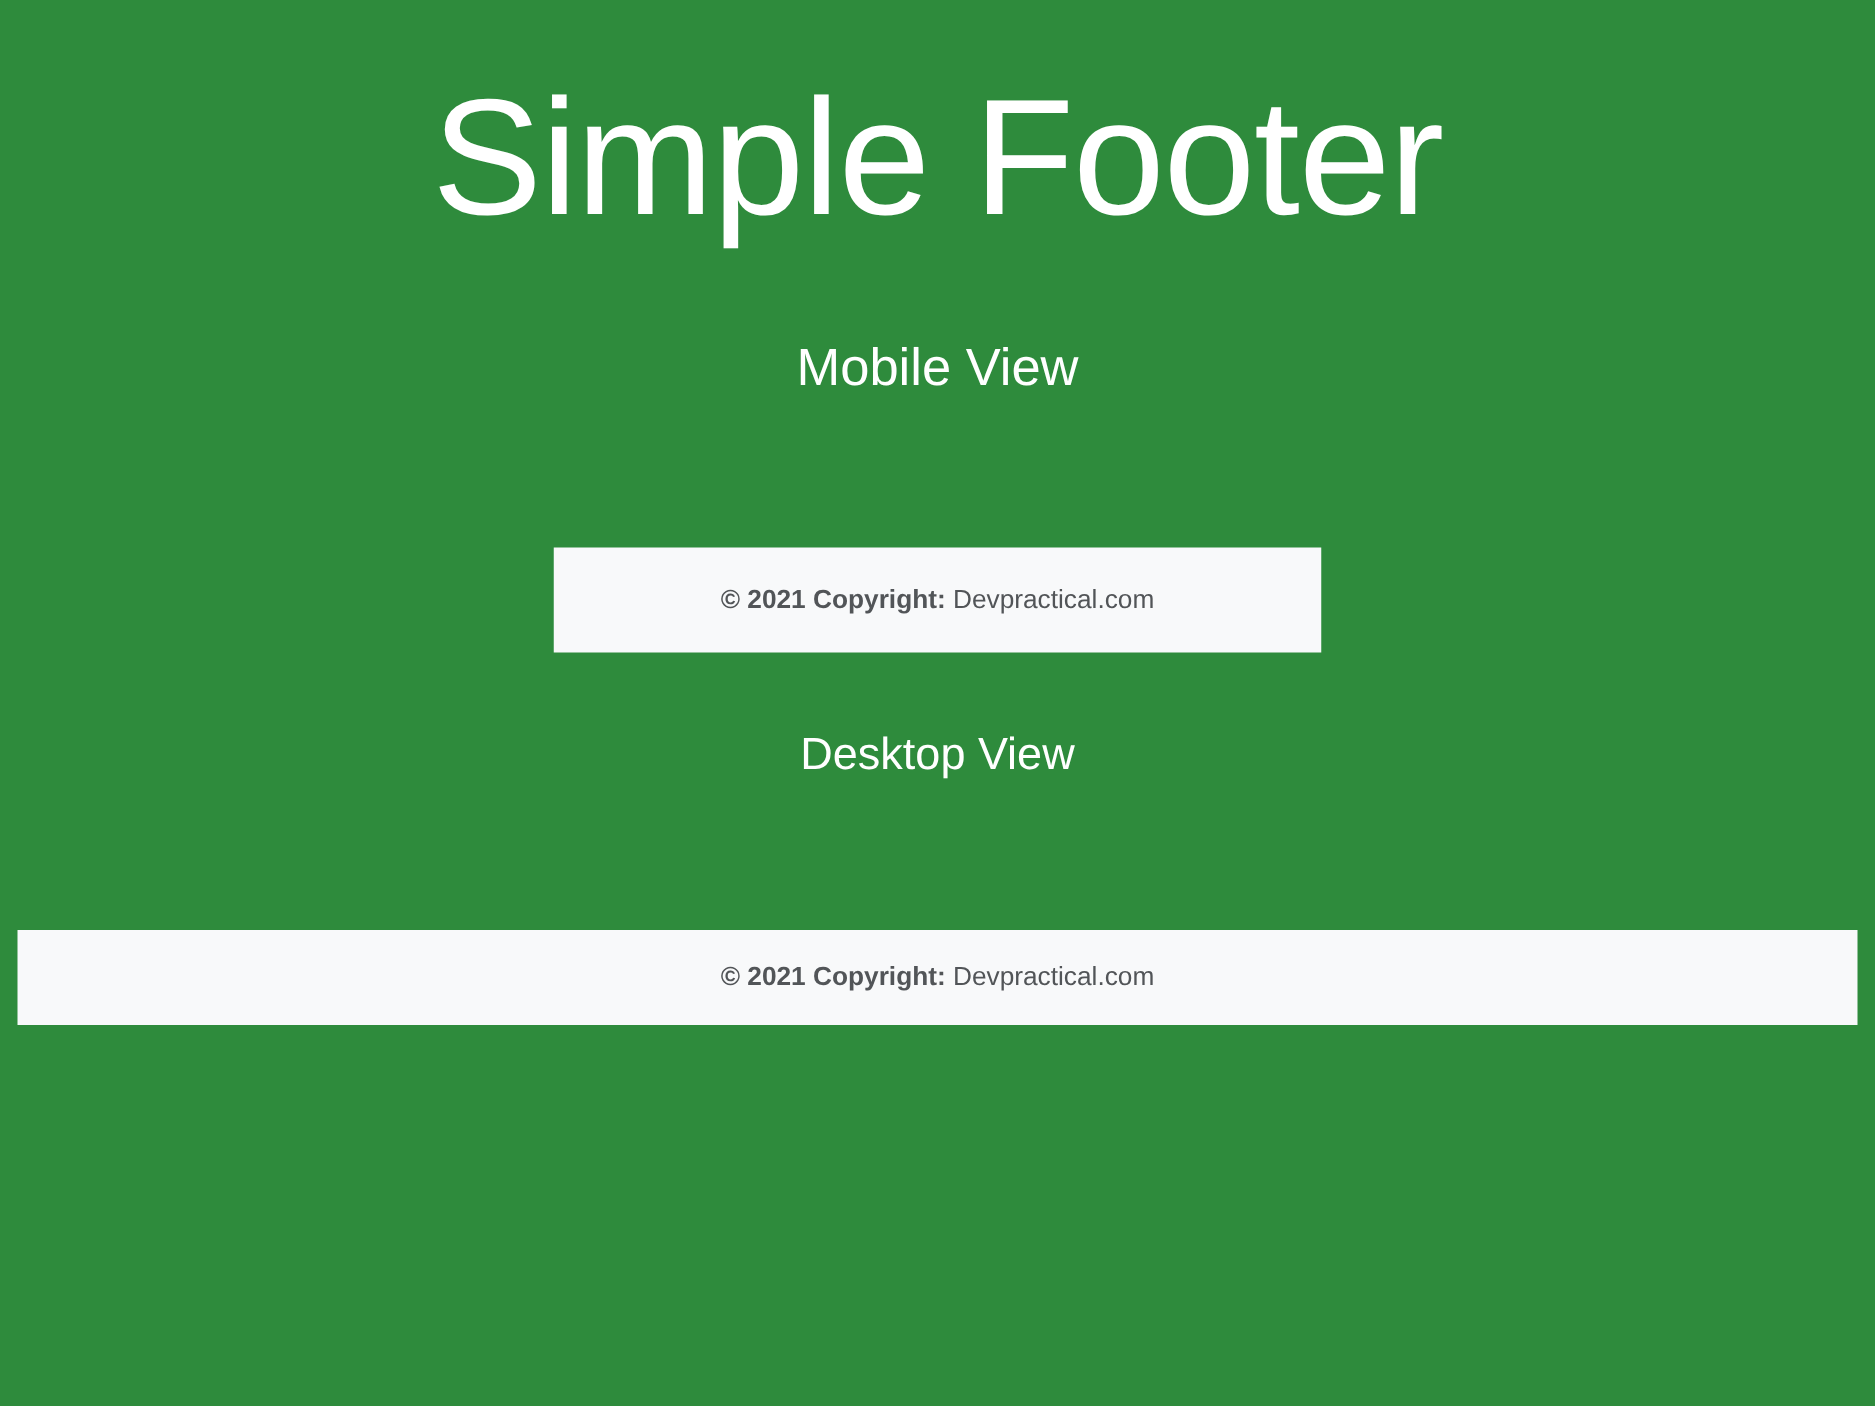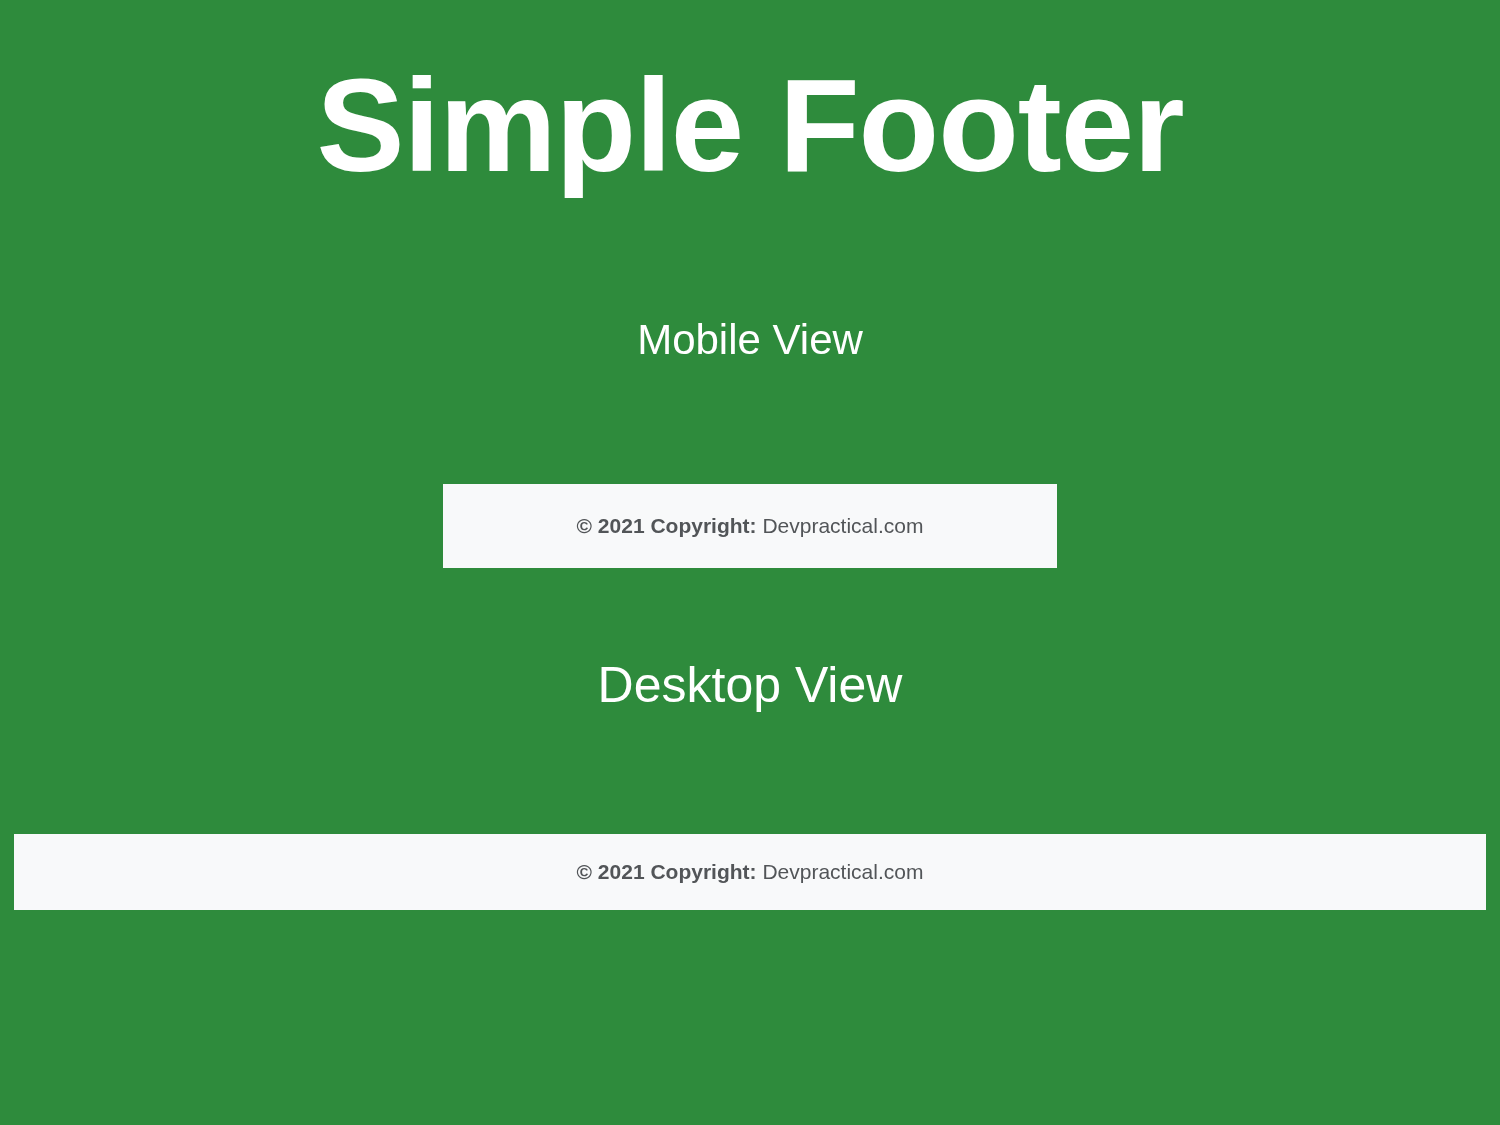--- a/index.html
+++ b/index.html
@@ -11,33 +11,33 @@
       width: 1500px;
       height: 1125px;
       background-color: #2e8b3c;
       font-family: 'Segoe UI', Tahoma, Geneva, Verdana, sans-serif;
       color: #ffffff;
       text-align: center;
       overflow: hidden;
     }
     .main-title {
       font-size: 132px;
-      font-weight: 700;
+      font-weight: 400;
       padding-top: 50px;
       letter-spacing: -1px;
     }
     .section-label {
       font-size: 42px;
       font-weight: 400;
-      margin-top: 115px;
+      margin-top: 69px;
     }
     .section-label-desktop {
-      font-size: 50px;
+      font-size: 36px;
       font-weight: 400;
-      margin-top: 88px;
+      margin-top: 60px;
     }
     .footer-box-mobile {
       background-color: #f8f9fa;
       color: #525558;
       font-size: 21px;
       width: 614px;
       margin: 120px auto 0 auto;
       padding: 30px 0;
     }
     .footer-box-desktop {

